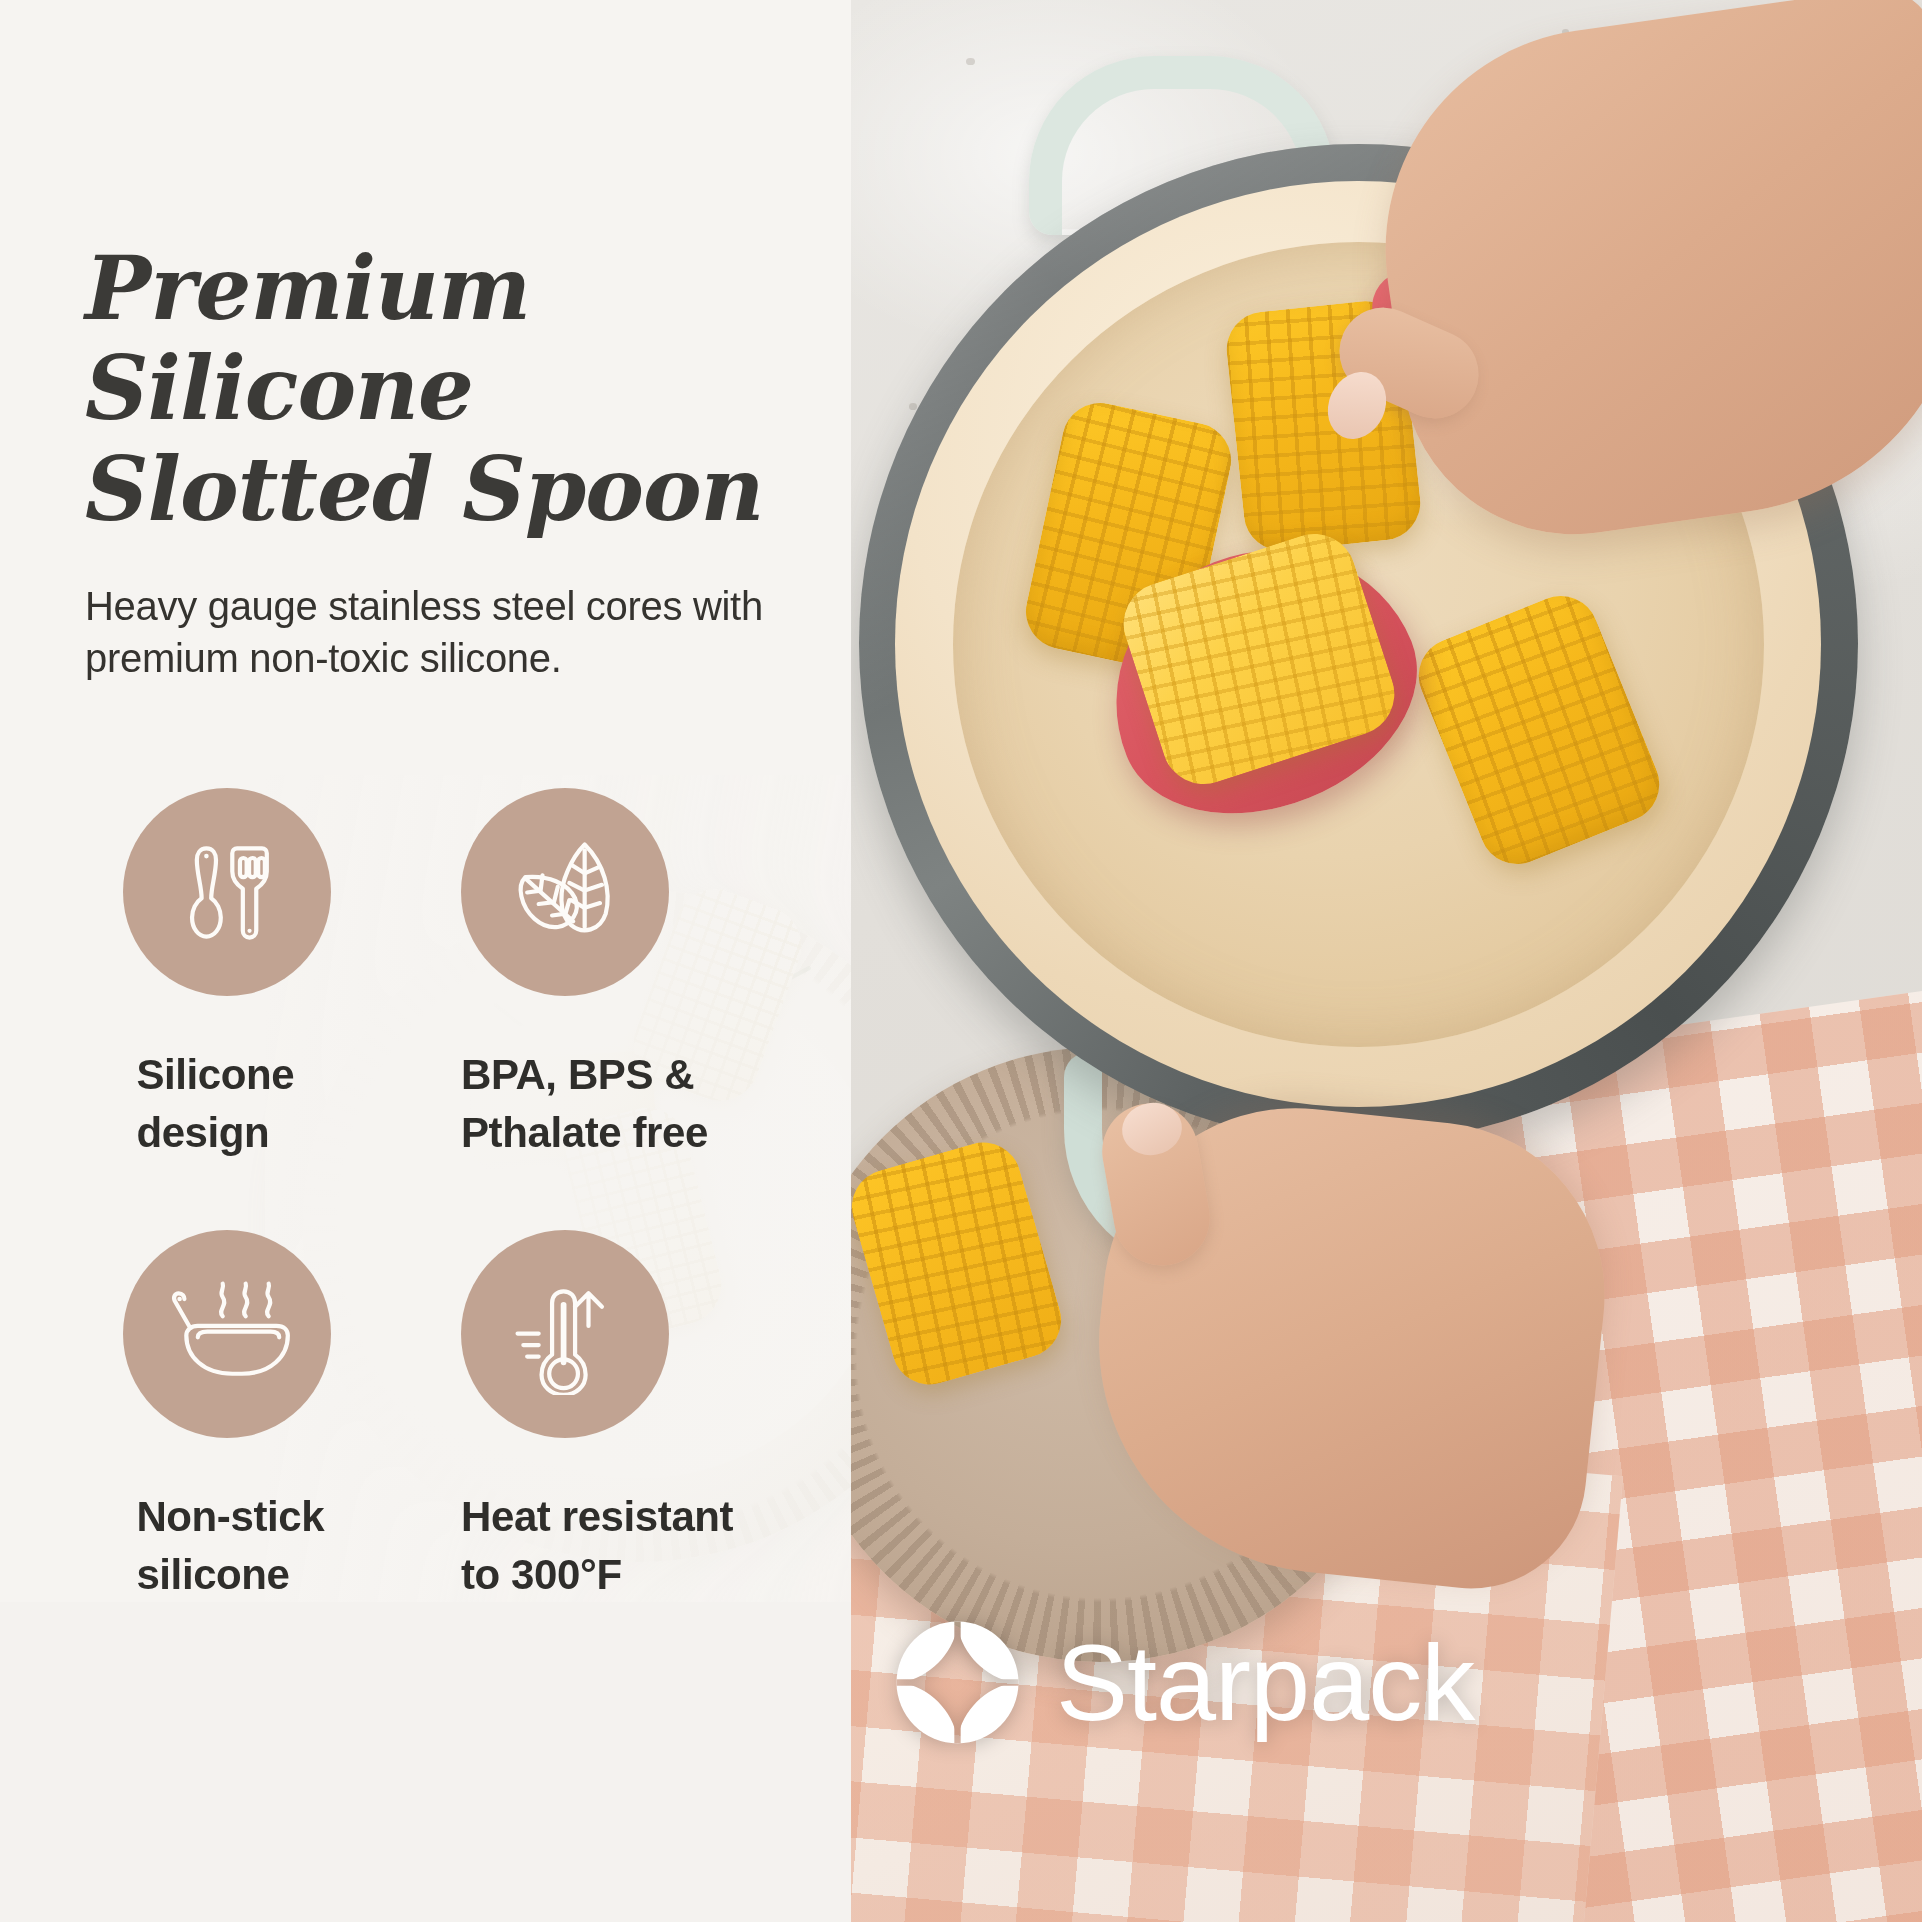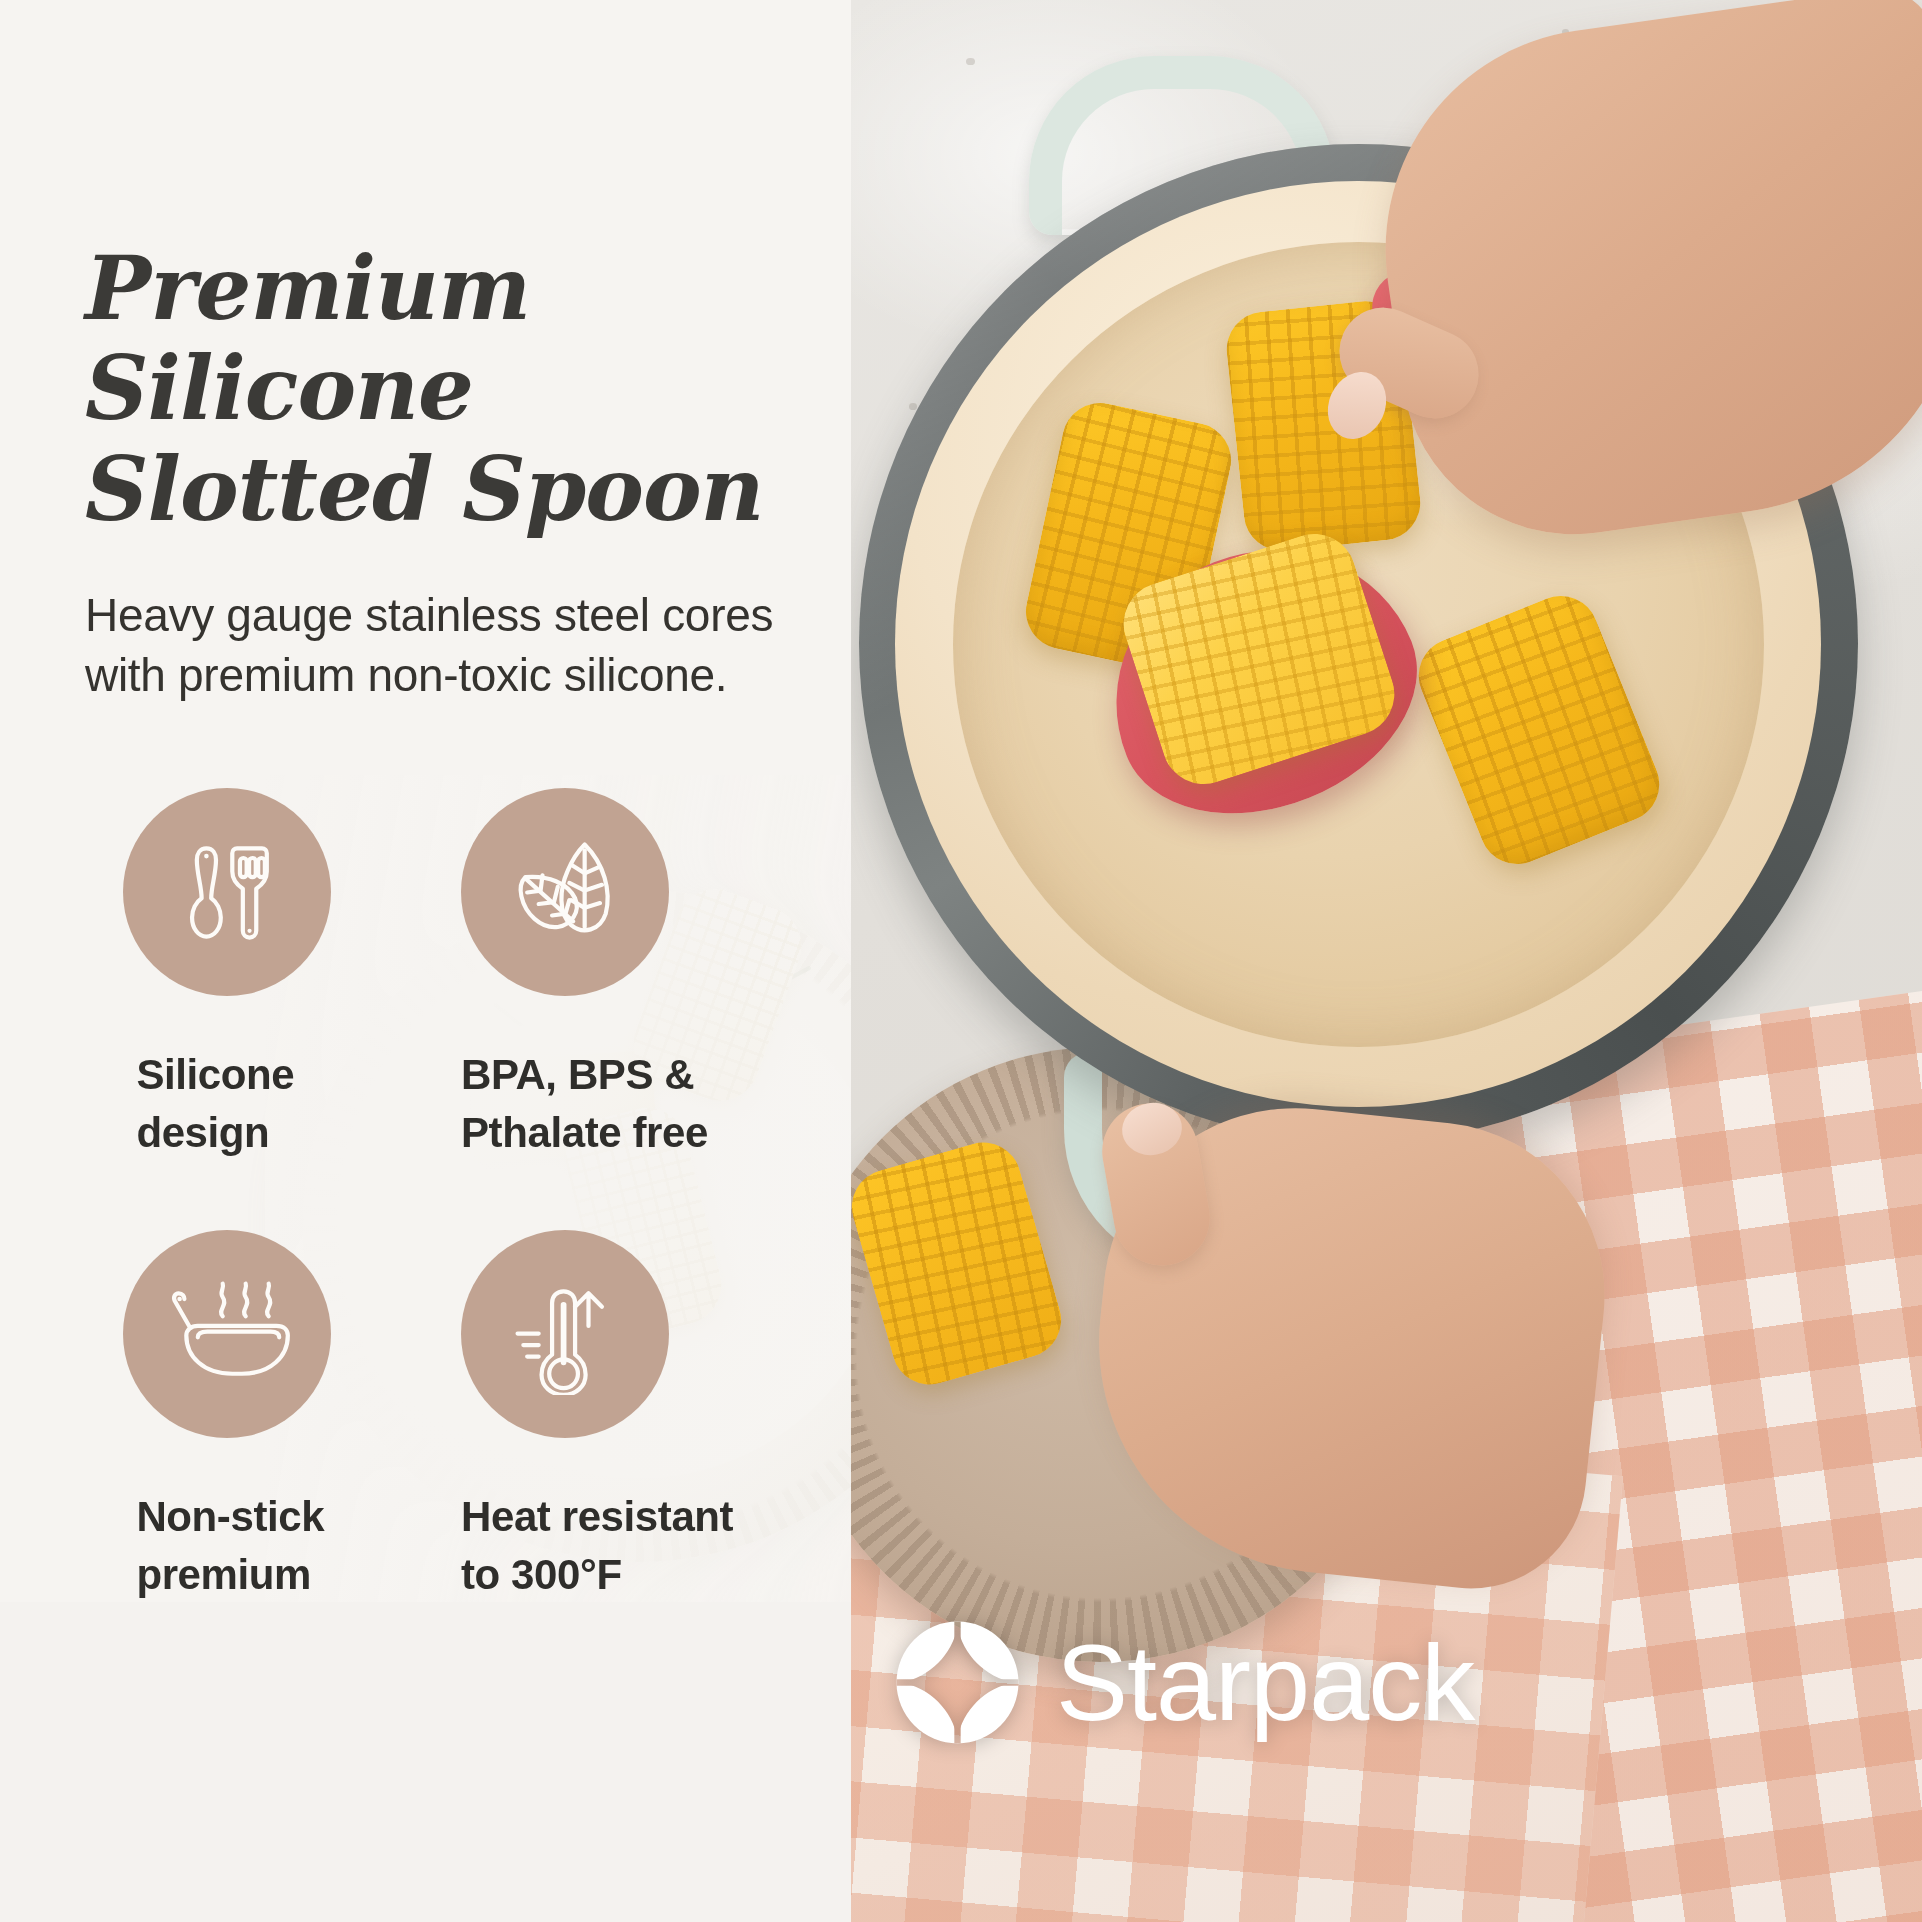--- a/index.html
+++ b/index.html
@@ -71,21 +71,21 @@
   .headline{
     position:absolute;left:85px;top:179px;width:759px;
     font-family:"DejaVu Serif","Liberation Serif",serif;
     font-style:italic;font-weight:700;
     font-size:88px;line-height:1.14;letter-spacing:-1px;
     color:#3b3a37;
   }
   .subhead{
     position:absolute;left:85px;top:540px;width:730px;
     font-family:"Liberation Sans",sans-serif;
-    font-size:46px;line-height:1.30;font-weight:400;color:#35332f;
+    font-size:40px;line-height:1.30;font-weight:400;color:#35332f;
     letter-spacing:-0.3px;
   }
 
   .features{position:absolute;left:0;top:769px;width:851px;}
   .feat{position:absolute;}
   .feat-1{left:123px;top:19px;}
   .feat-2{left:461px;top:19px;}
   .feat-3{left:123px;top:461px;}
   .feat-4{left:461px;top:461px;}
 
@@ -318,21 +318,21 @@
               <path d="M24 60 C24 54 29 50 36 50 L118 50 C126 50 130 54 130 60 C130 82 112 100 82 100 L72 100 C42 100 24 82 24 60 Z"></path>
               <path d="M36 62 C36 58 40 56 46 56 L112 56 C118 56 121 58 121 62"></path>
               <path d="M28 52 L12 24 C10 20 12 16 16 16 C20 16 22 19 22 22"></path>
               <circle cx="17" cy="22" r="2.4" fill="#fdfbf8" stroke="none"></circle>
               <path d="M62 40 C56 34 68 28 62 20 C58 15 64 11 62 6"></path>
               <path d="M86 40 C80 34 92 28 86 20 C82 15 88 11 86 6"></path>
               <path d="M110 40 C104 34 116 28 110 20 C106 15 112 11 110 6"></path>
             </svg>
           </div>
           <div class="feat-label f-ind" style="white-space: pre-line;">Non-stick
-premium</div>
+silicone</div>
         </div>
 
         <div class="feat feat-4">
           <div class="icon-circle" style="background:#c1a392;">
             <svg width="115" height="121" viewBox="0 0 120 126" fill="none" stroke="#fdfbf8" stroke-width="4.4" stroke-linecap="round" stroke-linejoin="round">
               <path d="M46 84 L46 30 C46 23 51 18 58 18 C65 18 70 23 70 30 L70 84 C77 89 81 97 81 105 C81 117 71 126 58 126 C45 126 35 117 35 105 C35 97 39 89 46 84 Z"></path>
               <circle cx="58" cy="104" r="15"></circle>
               <path d="M58 32 L58 92" stroke-width="6"></path>
               <path d="M84 54 L84 20 M84 20 L70 34 M84 20 L98 34"></path>
               <path d="M10 62 L32 62 M16 74 L32 74 M20 86 L32 86"></path>

